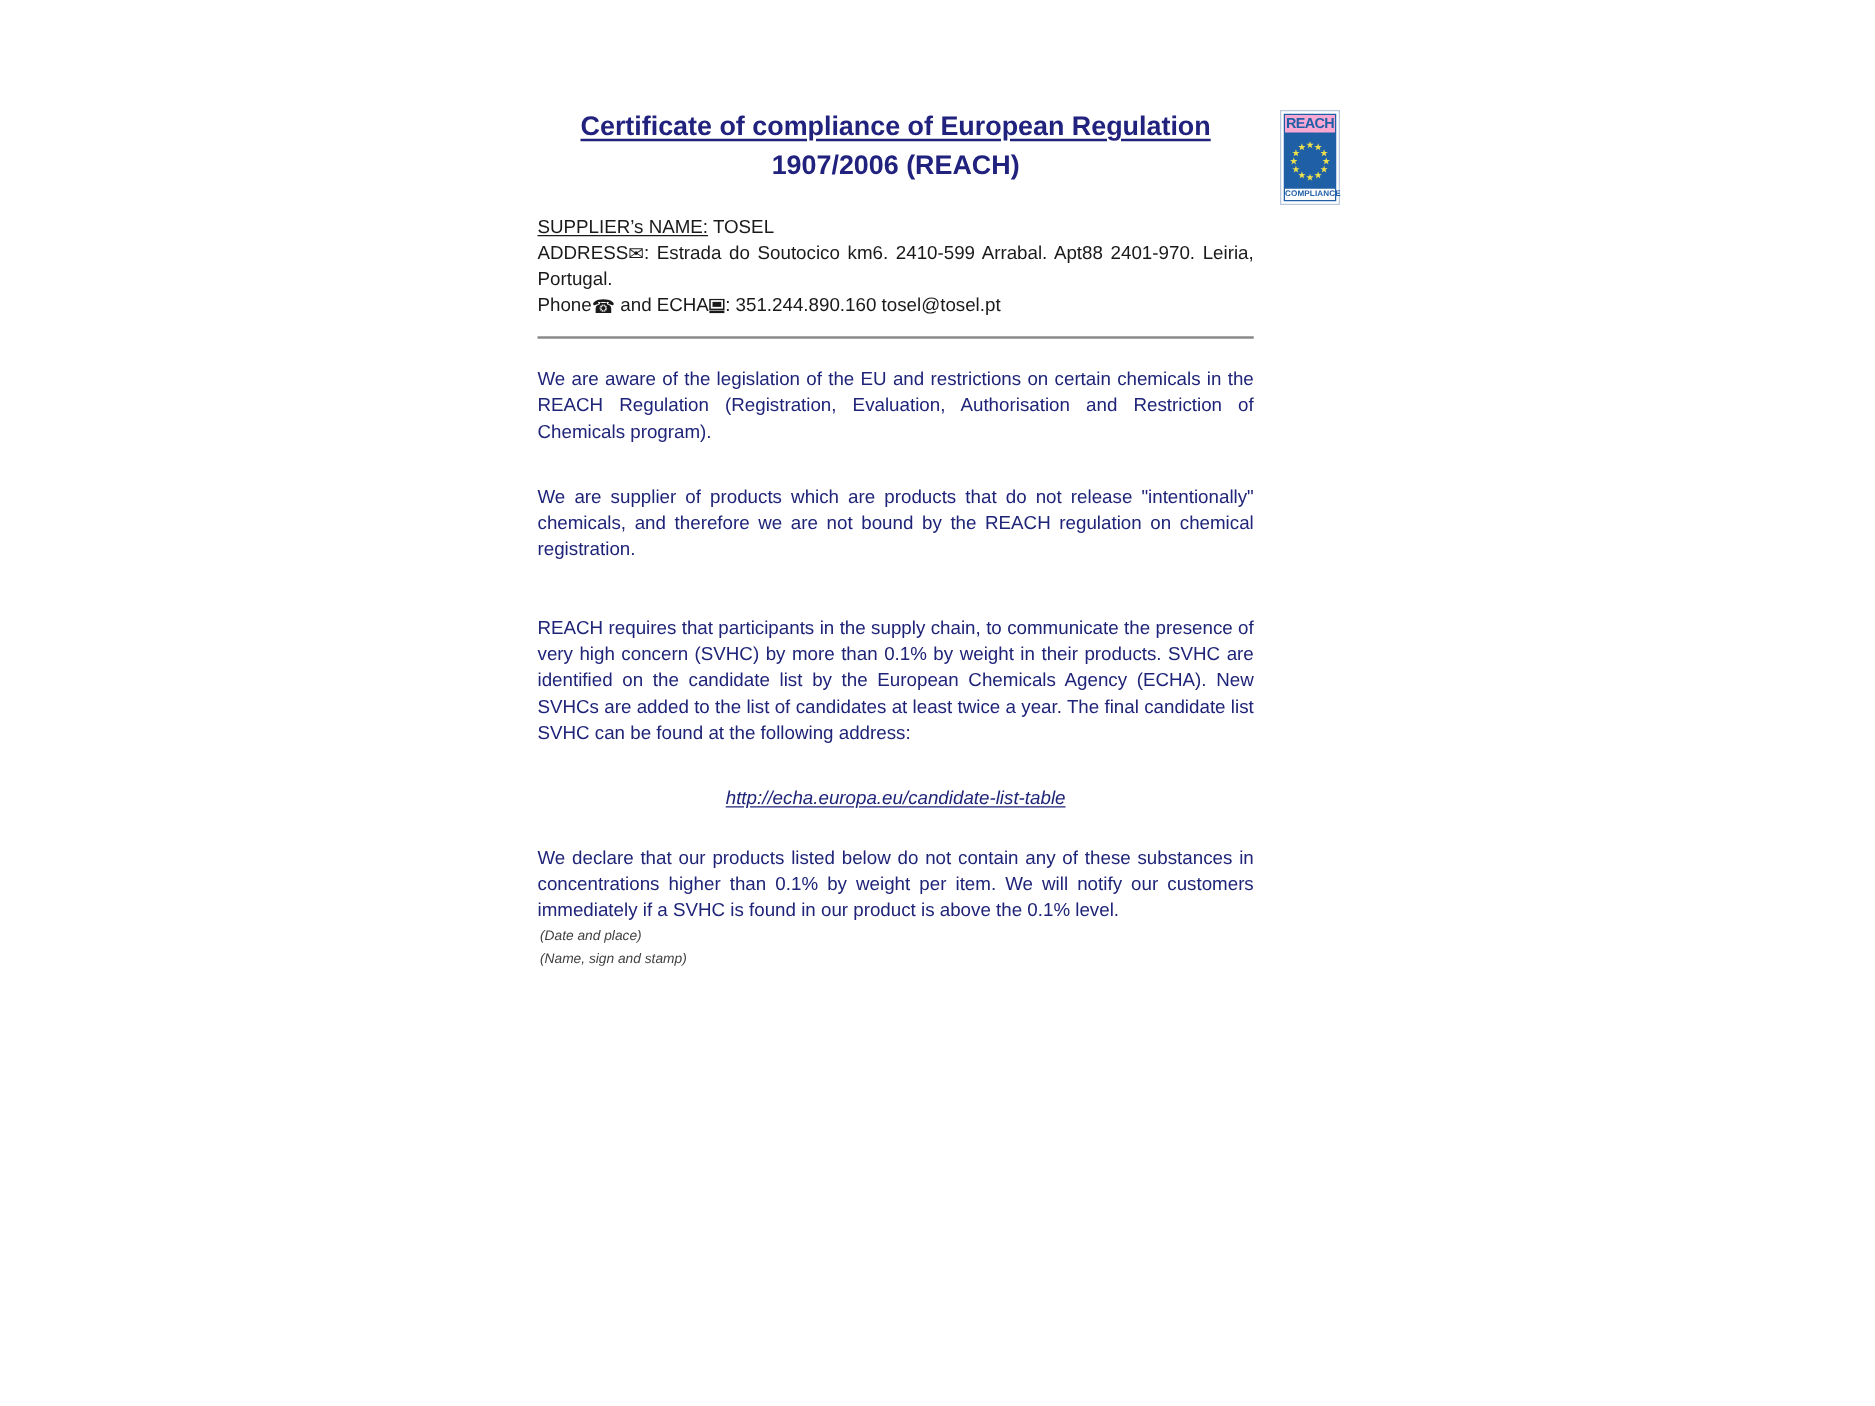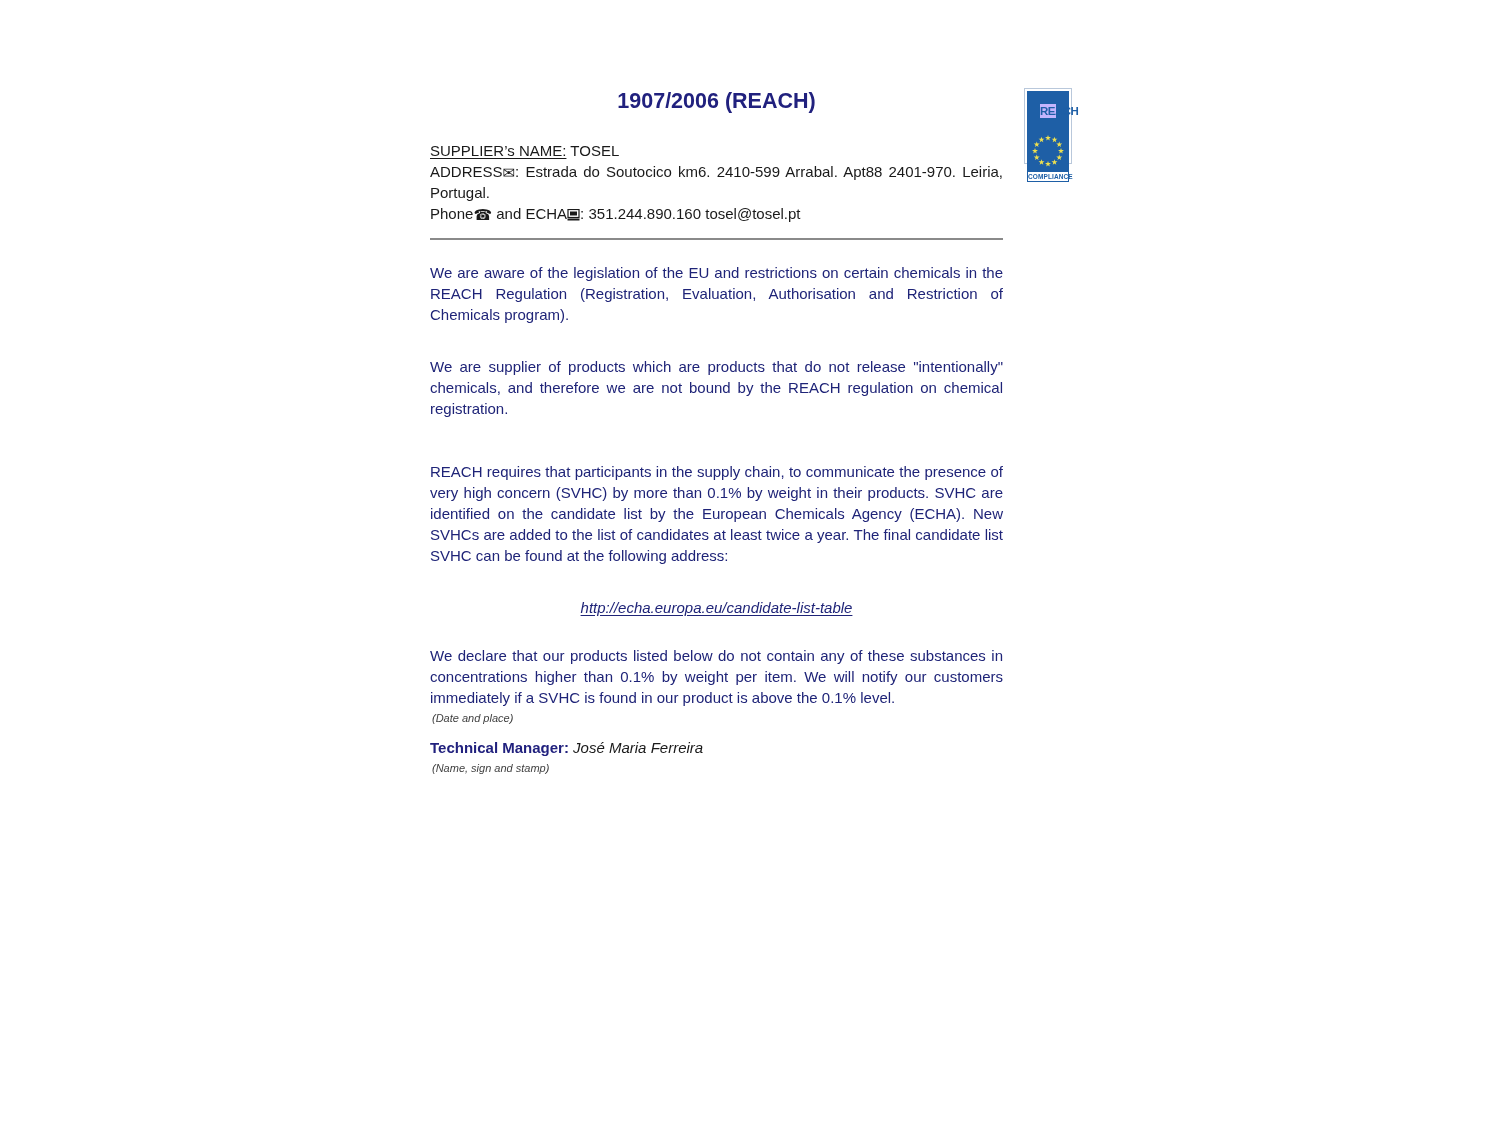--- a/index.html
+++ b/index.html
@@ -11,21 +11,21 @@
   
   .title { text-align:center; font-weight:bold; color:#21217e; }
   .title .t1 { display:block; font-size:21.5px; line-height:31px; white-space:nowrap; text-decoration:underline; text-underline-offset:3px; }
   .title .t2 { display:block; font-size:21.5px; line-height:31px; }
 
   
   .logo { position:absolute; left:1024px; top:88px; width:48px; height:76px;
           background:#ffffff; border:1px solid #b9c8db; padding:2px;
           display:flex; flex-direction:column; }
   .logo-inner { flex:1; background:#1e5fa6; display:flex; flex-direction:column; align-items:stretch; }
-  .logo-top { margin:13px; background:#c4b5fd; color:#1e5fa6; font-weight:bold;
+  .logo-top { margin:1px; background:#f9a8d4; color:#1e5fa6; font-weight:bold;
               font-size:11.5px; line-height:14px; text-align:center; letter-spacing:-0.5px; }
   .logo-stars { flex:1; display:flex; align-items:center; justify-content:center; }
   .logo-bottom { margin:1px; background:#ffffff; color:#1e5fa6; font-weight:bold;
               font-size:6.5px; line-height:9px; text-align:center; letter-spacing:0.1px; }
 
   
   .supplier { margin-top:24px; color:#1a1a1a; font-size:15px; line-height:20.5px; text-align:justify; }
   .supplier .bold-u { font-weight:normal; text-decoration:underline; text-underline-offset:2px; }
   .inline-icon { display:inline-block; vertical-align:-1px; font-style:normal; }
   .pc-icon svg { vertical-align:-1px; }
@@ -82,20 +82,21 @@
           <use href="#st" transform="translate(14.5,8.74)"></use>
         </svg>
       </div>
       <div class="logo-bottom">COMPLIANCE</div>
     </div>
   </div>
 
   <div class="doc">
 
     <h1 class="title">
+      <span class="t1">Certificate of compliance of European Regulation</span>
       <span class="t2">1907/2006 (REACH)</span>
     </h1>
 
     <div class="supplier">
       <span class="bold-u">SUPPLIER’s NAME:</span><span> TOSEL</span><br>
       <span>ADDRESS</span><span class="inline-icon">✉</span><span>: Estrada do Soutocico km6. 2410-599 Arrabal. Apt88 2401-970. Leiria, Portugal.</span><br>
       <span>Phone</span><span class="inline-icon">☎</span><span> and ECHA</span><span class="inline-icon pc-icon"><svg width="13" height="12" viewBox="0 0 13 12" aria-hidden="true">
             <rect x="1" y="0.5" width="11" height="8" fill="none" stroke="#1a1a1a" stroke-width="1.2"></rect>
             <rect x="3" y="2.5" width="7" height="4" fill="#1a1a1a"></rect>
             <rect x="0.5" y="9.5" width="12" height="2" fill="#1a1a1a"></rect>
@@ -110,20 +111,17 @@
 
     <p class="link-row">
       <a>http://echa.europa.eu/candidate-list-table</a>
     </p>
 
     <p class="para p4">We declare that our products listed below do not contain any of these substances in concentrations higher than 0.1% by weight per item. We will notify our customers immediately if a SVHC is found in our product is above the 0.1% level.</p>
 
 
     <p class="caption">(Date and place)</p>
 
-    <p class="tech">
-      <span class="label-navy">Technical Manager:</span><span class="value-black"> José Maria Ferreira</span>
-    </p>
     <p class="caption">(Name, sign and stamp)</p>
 
 
   </div>
 </div>
 
 </body></html>

